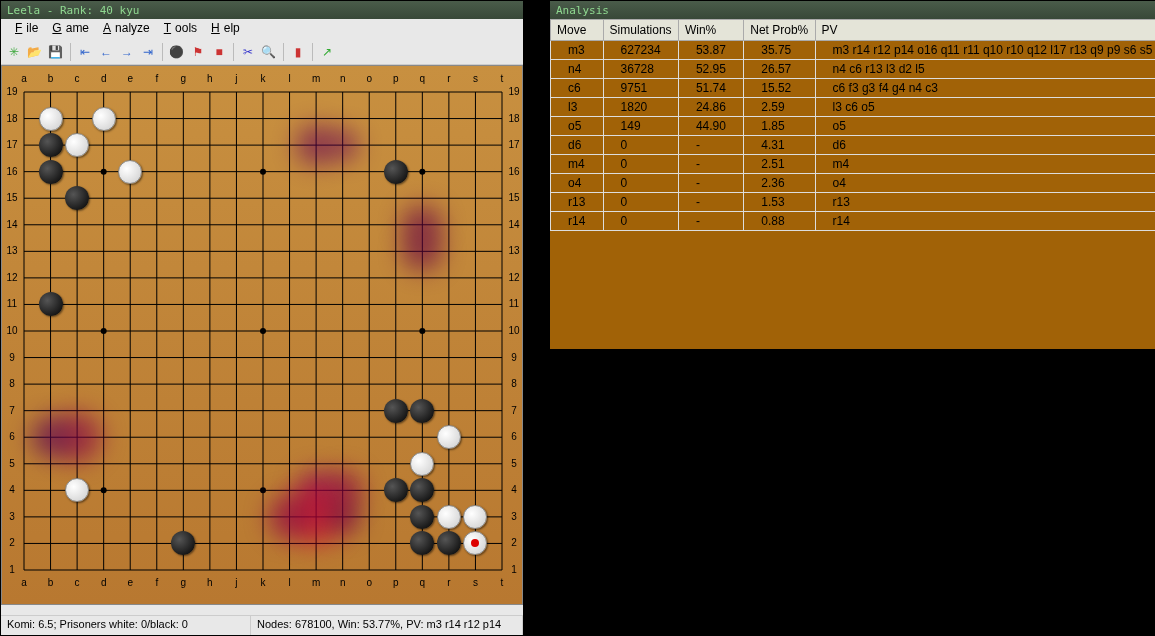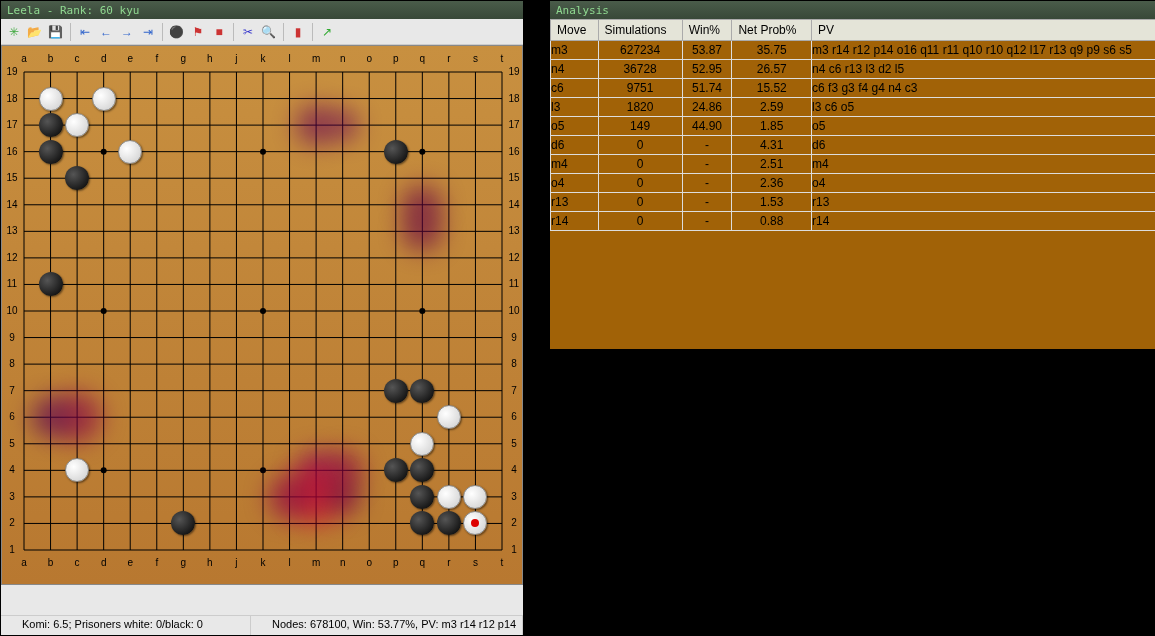--- a/index.html
+++ b/index.html
@@ -13,34 +13,41 @@
 .toolbar{height:26px;background:#e8e8e8;padding:2px 4px;display:flex;align-items:center;gap:3px;border-bottom:1px solid #ccc}
 .tbicon{width:18px;height:18px;display:flex;align-items:center;justify-content:center;font-size:12px}
 .board-wrap{position:relative;width:522px;height:540px;background:linear-gradient(#c89040,#b87830);border:1px solid #888}
 .board{position:absolute;left:22px;top:26px;width:478px;height:478px}
 .stone{position:absolute;width:24px;height:24px;border-radius:50%;transform:translate(-50%,-50%);box-shadow:1px 1px 2px rgba(0,0,0,0.5)}
 .stone.black{background:radial-gradient(circle at 35% 35%,#555,#000)}
 .stone.white{background:radial-gradient(circle at 35% 35%,#fff,#ccc);border:1px solid #888}
 .lastmove{position:absolute;width:8px;height:8px;border-radius:50%;background:#d00;transform:translate(-50%,-50%)}
 .heat{position:absolute;border-radius:50%;transform:translate(-50%,-50%);filter:blur(12px);opacity:0.6}
 .statusbar{position:absolute;bottom:0;left:0;right:0;height:20px;background:#e8e8e8;border-top:1px solid #ccc;display:flex;font-size:11px}
-.statusbar div{padding:2px 21px;border-right:1px solid #ccc;white-space:nowrap;overflow:hidden}
+.statusbar div{padding:2px 6px;border-right:1px solid #ccc;white-space:nowrap;overflow:hidden}
 .right-win{left:549px;top:0;width:624px;height:350px}
 .table-wrap{background:#a16207;height:330px;overflow:auto}
 table{border-collapse:collapse;width:100%;font-size:12px}
 th{background:#e4e4d8;border:1px solid #aaa;padding:3px 6px;text-align:left;font-weight:normal}
-td{border:1px solid #ddd;padding:2px 0}
-td.r{text-align:center}
+td{border:1px solid #ddd;padding:2px 17px}
+td.r{text-align:left}
 svg.grid{position:absolute;left:0;top:0}
 </style>
 </head>
 <body>
 
 <div class="win left-win">
-  <div class="titlebar">Leela - Rank: 60 kyu</div>
+  <div class="titlebar">Leela - Rank: 40 kyu</div>
+  <div class="menubar">
+      <span><span class="ul">F</span>ile</span>
+      <span><span class="ul">G</span>ame</span>
+      <span><span class="ul">A</span>nalyze</span>
+      <span><span class="ul">T</span>ools</span>
+      <span><span class="ul">H</span>elp</span>
+    </div>
   <div class="toolbar">
       <div class="tbicon" style="color: rgb(68, 170, 68);">✳</div>
       <div class="tbicon" style="color: rgb(204, 136, 0);">📂</div>
       <div class="tbicon" style="color: rgb(85, 85, 204);">💾</div>
       <div style="width: 1px; height: 18px; background: rgb(187, 187, 187); margin: 0px 2px;"></div>
       <div class="tbicon" style="color: rgb(51, 102, 204);">⇤</div>
       <div class="tbicon" style="color: rgb(51, 102, 204);">←</div>
       <div class="tbicon" style="color: rgb(51, 102, 204);">→</div>
       <div class="tbicon" style="color: rgb(51, 102, 204);">⇥</div>
       <div style="width: 1px; height: 18px; background: rgb(187, 187, 187); margin: 0px 2px;"></div>

